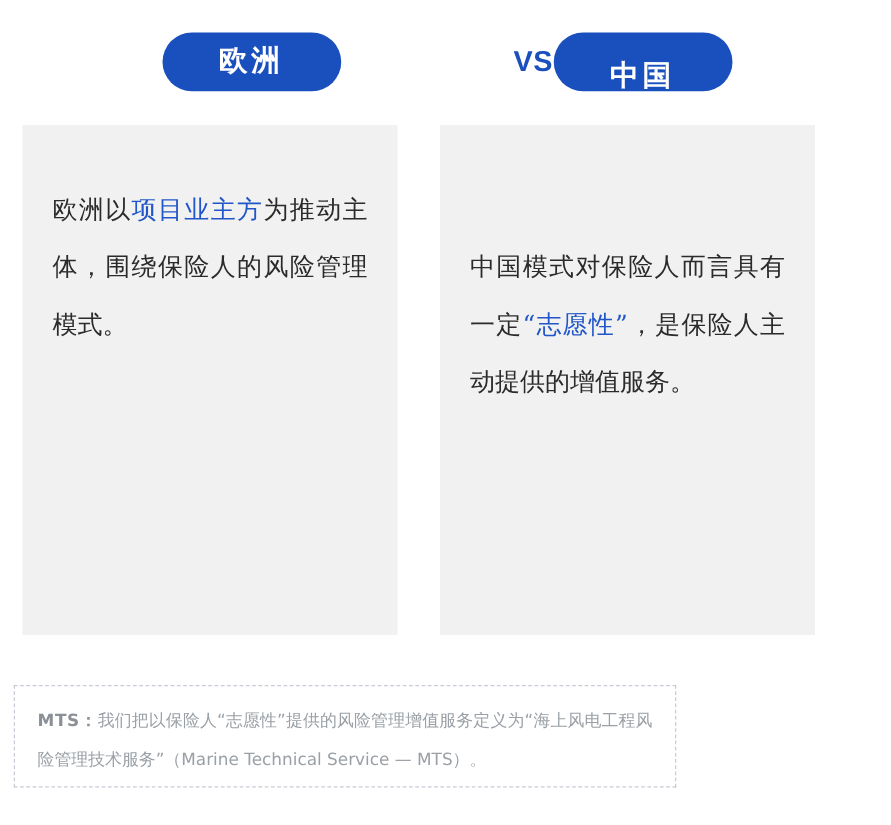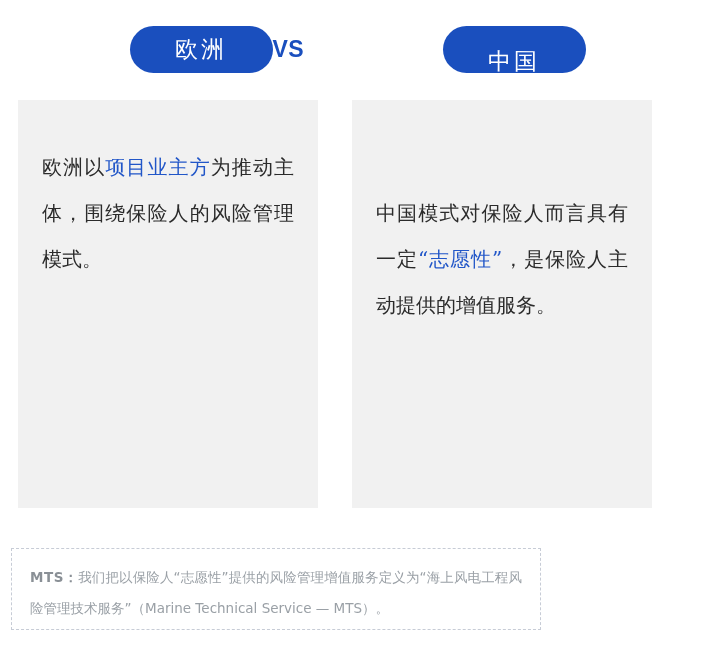--- a/index.html
+++ b/index.html
@@ -26,21 +26,21 @@
     align-items: center;
     justify-content: center;
   }
   .pill {
     background: #1a4fbe;
     color: #ffffff;
     border-radius: 999px;
     font-size: 23px;
     line-height: 1;
     letter-spacing: 3px;
-    font-weight: 400;
+    font-weight: 700;
     display: flex;
     align-items: center;
     justify-content: center;
     box-sizing: border-box;
     font-family: "DejaVu Sans", "Liberation Sans", sans-serif;
   }
   #pill-left {
     width: 143px;
     height: 47px;
     margin-left: 2px;
@@ -49,21 +49,21 @@
     width: 143px;
     height: 47px;
     align-items: flex-end;
   }
   #vs-label {
     color: #1a4fbe;
     font-weight: bold;
     font-size: 23px;
     letter-spacing: 0.5px;
     width: 170px;
-    text-align: left;
+    text-align: right;
     font-family: "Liberation Sans", sans-serif;
   }
 
   
   #cards {
     position: absolute;
     left: 18px;
     top: 100px;
     width: 634px;
     height: 408px;

